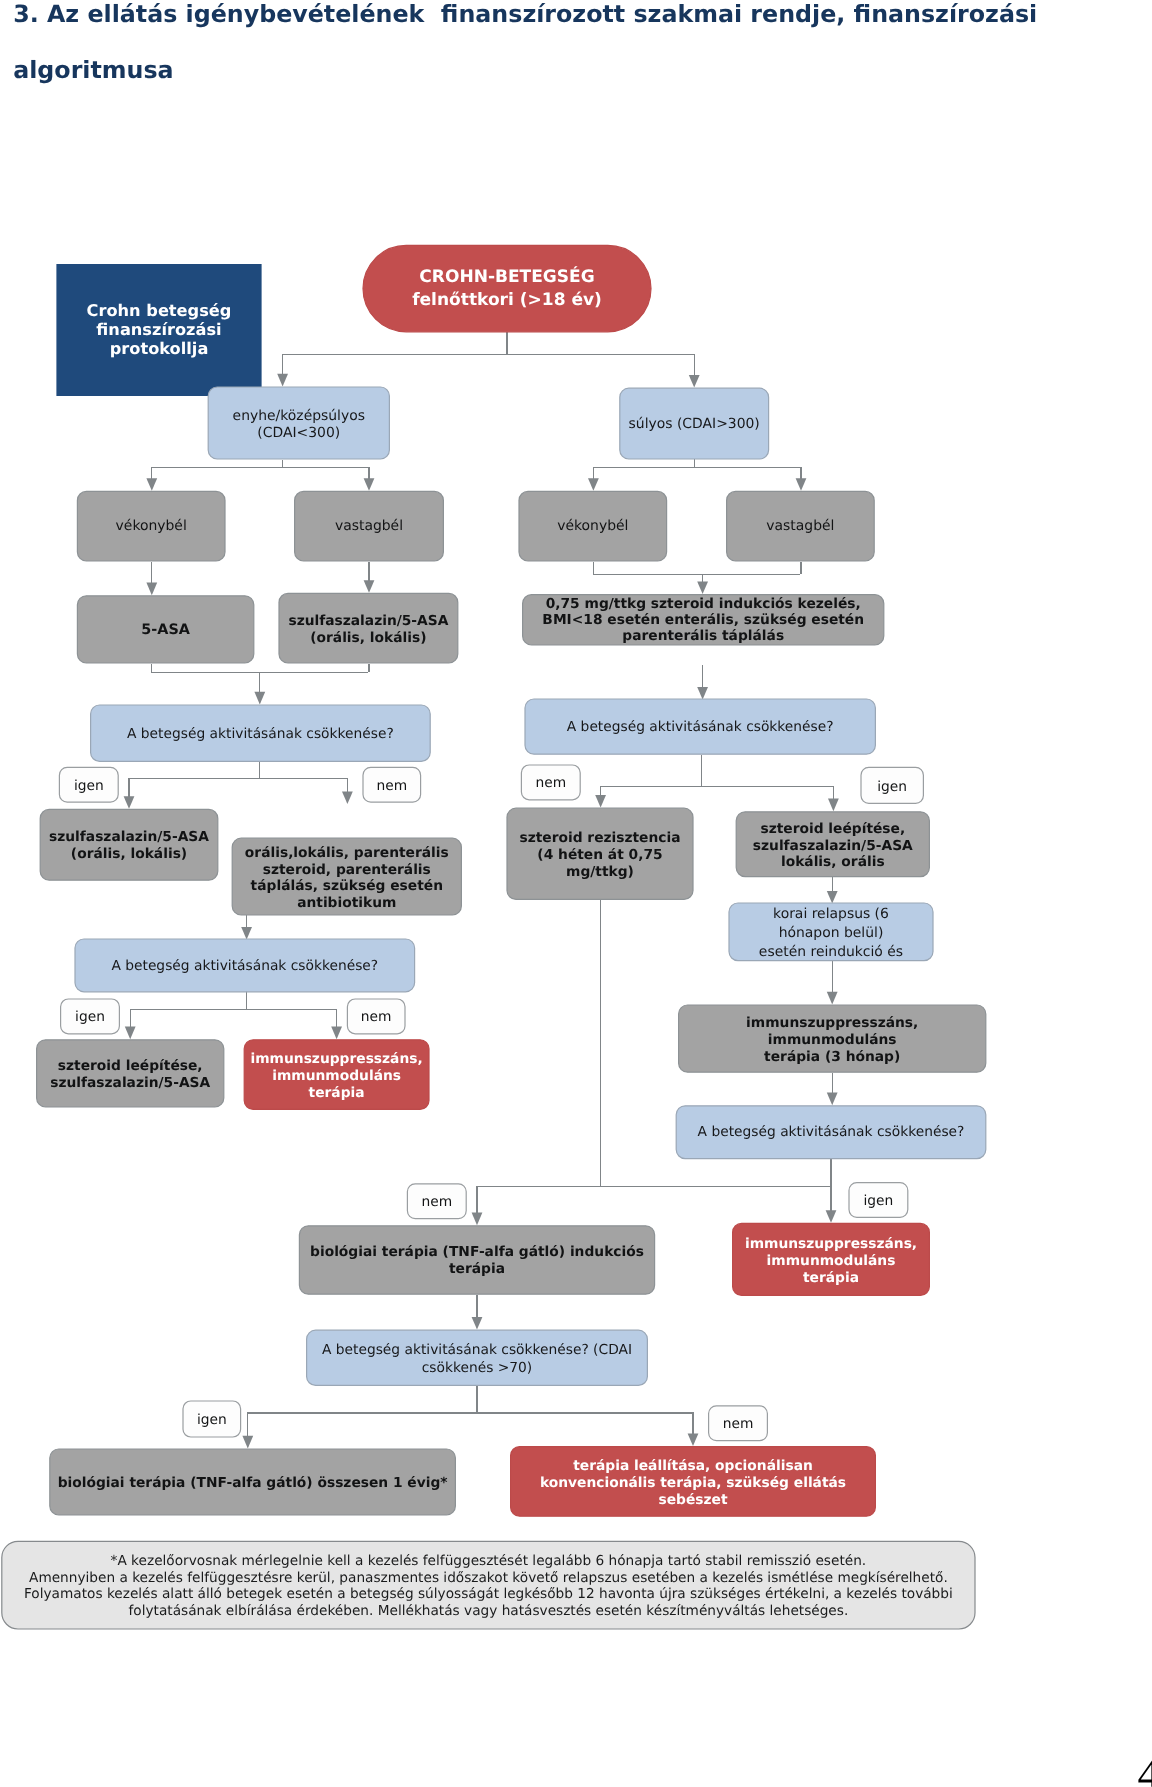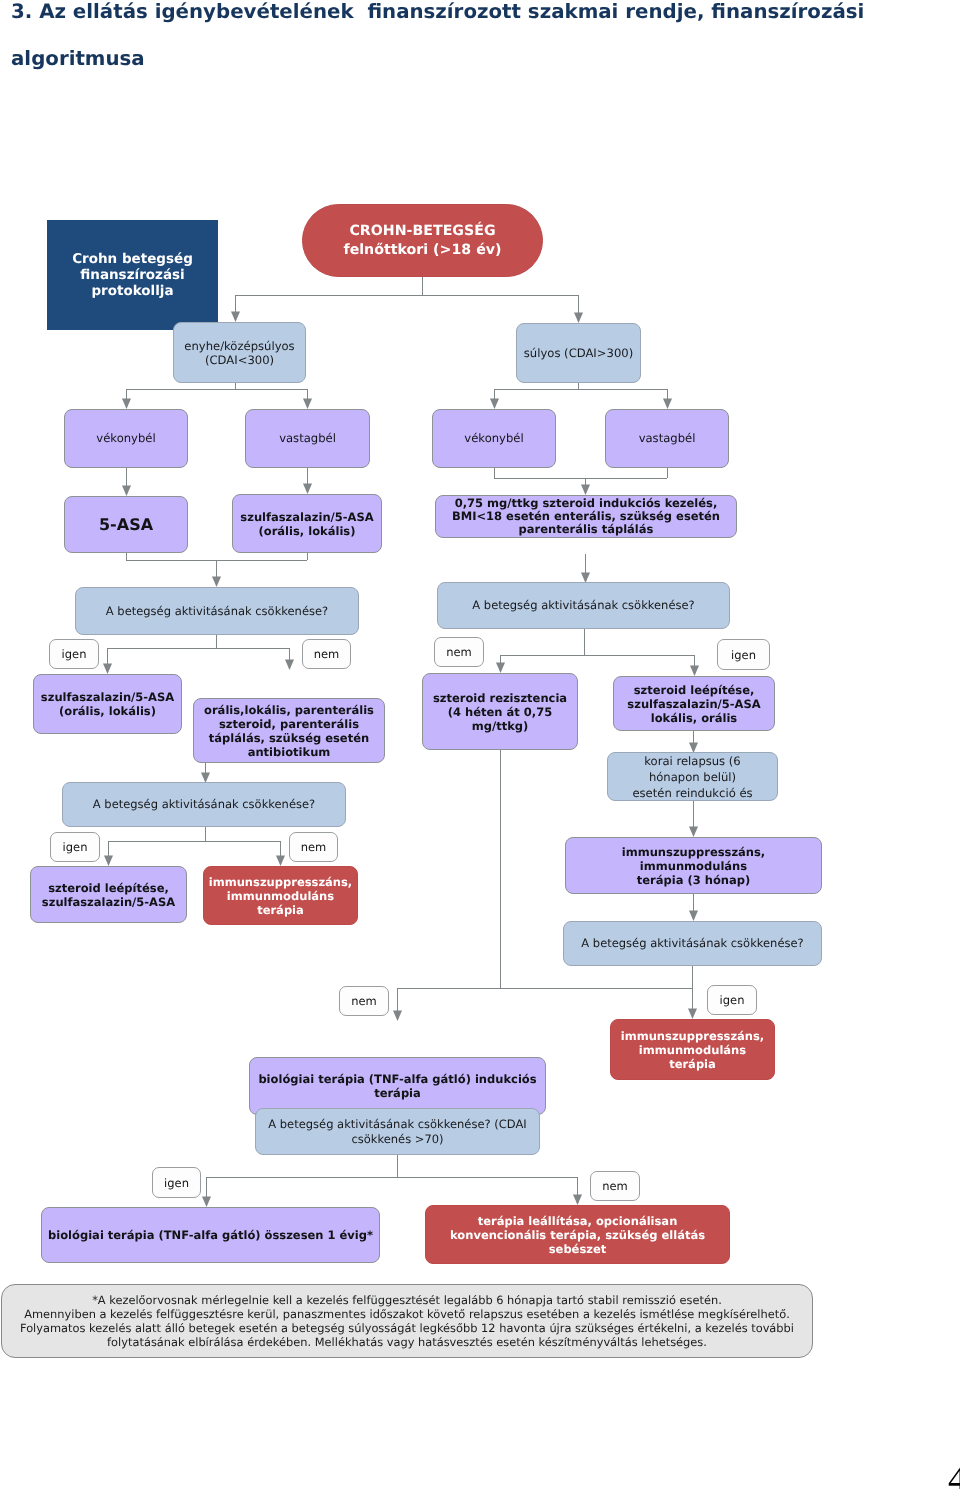--- a/index.html
+++ b/index.html
@@ -14,21 +14,21 @@
 svg#wires path{fill:none;stroke:#808588;stroke-width:1;shape-rendering:crispEdges;}
 svg#wires path.ah{fill:#808588;stroke:none;shape-rendering:auto;}
 .node{position:absolute;box-sizing:border-box;display:flex;align-items:center;
  justify-content:center;text-align:center;white-space:pre-line;}
 .node.b{font-weight:bold;}
 .node.wr{white-space:normal;padding:0 20px;}
 .node.nw{white-space:nowrap;}
 .node.dark{background:#1f4a7c;color:#fff;font-weight:bold;}
 .node.red{background:#c24e4e;color:#fff;border:1px solid #bc4a4a;}
 .node.lblue{background:#b8cce4;color:#17181a;border:1px solid #9aa7b6;}
-.node.grey{background:#c4b5fd;color:#121314;border:1px solid #8d9295;}
+.node.grey{background:#a3a3a3;color:#121314;border:1px solid #8d9295;}
 .lbl{position:absolute;box-sizing:border-box;background:#fdfdfd;border:1px solid #9a9ea1;
  border-radius:7px;display:flex;align-items:center;justify-content:center;
  font-size:11.5px;color:#141516;}
 .foot{position:absolute;left:1px;top:1284px;width:812px;height:74px;
  box-sizing:border-box;background:#e5e5e5;border:1px solid #868a8d;border-radius:14px;
  display:flex;align-items:center;justify-content:center;text-align:center;
  font-size:11.4px;line-height:14.2px;color:#1a1b1c;white-space:pre-line;}
 .pg{position:absolute;left:948px;top:1461px;font-family:"Liberation Serif",serif;
  font-size:37px;line-height:37px;color:#000;}
 </style>
@@ -115,28 +115,28 @@
       <path d="M206.5 1177L206.5 1197.5"></path>
       <path class="ah" d="M202.0 1196.5L211.0 1196.5L206.5 1207Z"></path>
       <path d="M577.5 1177L577.5 1195.5"></path>
       <path class="ah" d="M573.0 1194.5L582.0 1194.5L577.5 1205Z"></path>
     </svg>
 <div class="node dark" style="left:47px;top:220px;width:171px;height:110px;font-size:13.5px;line-height:16px;border-radius:0px;">Crohn betegség
 finanszírozási
 protokollja</div>
 <div class="node red b" style="left:302px;top:204px;width:241px;height:73px;font-size:14.2px;line-height:19px;border-radius:37px;">CROHN-BETEGSÉG
 felnőttkori (&gt;18 év)</div>
-<div class="node lblue" style="left:173px;top:322px;width:133px;height:61px;font-size:11.6px;line-height:14px;border-radius:8px;">enyhe/középsúlyos
+<div class="node lblue" style="left:173px;top:322px;width:152px;height:61px;font-size:11.6px;line-height:14px;border-radius:8px;">enyhe/középsúlyos
 (CDAI&lt;300)</div>
 <div class="node lblue" style="left:516px;top:323px;width:125px;height:60px;font-size:11.6px;line-height:14px;border-radius:8px;">súlyos (CDAI&gt;300)</div>
 <div class="node grey" style="left:64px;top:409px;width:124px;height:59px;font-size:11.6px;line-height:15px;border-radius:8px;">vékonybél</div>
 <div class="node grey" style="left:245px;top:409px;width:125px;height:59px;font-size:11.6px;line-height:15px;border-radius:8px;">vastagbél</div>
 <div class="node grey" style="left:432px;top:409px;width:124px;height:59px;font-size:11.6px;line-height:15px;border-radius:8px;">vékonybél</div>
 <div class="node grey" style="left:605px;top:409px;width:124px;height:59px;font-size:11.6px;line-height:15px;border-radius:8px;">vastagbél</div>
-<div class="node grey b" style="left:64px;top:496px;width:124px;height:57px;font-size:16px;line-height:15px;border-radius:8px;">5-ASA</div>
+<div class="node grey b" style="left:64px;top:496px;width:148px;height:57px;font-size:12px;line-height:15px;border-radius:8px;">5-ASA</div>
 <div class="node grey b" style="left:232px;top:494px;width:150px;height:59px;font-size:11.5px;line-height:14px;border-radius:8px;">szulfaszalazin/5-ASA
 (orális, lokális)</div>
 <div class="node grey b" style="left:435px;top:495px;width:302px;height:43px;font-size:11.5px;line-height:13px;border-radius:8px;">0,75 mg/ttkg szteroid indukciós kezelés,
 BMI&lt;18 esetén enterális, szükség esetén
 parenterális táplálás</div>
 <div class="node lblue" style="left:75px;top:587px;width:284px;height:48px;font-size:11.5px;line-height:15px;border-radius:8px;">A betegség aktivitásának csökkenése?</div>
 <div class="node lblue" style="left:437px;top:582px;width:293px;height:47px;font-size:11.5px;line-height:15px;border-radius:8px;">A betegség aktivitásának csökkenése?</div>
 <div class="node grey b" style="left:33px;top:674px;width:149px;height:60px;font-size:11.5px;line-height:14px;border-radius:8px;">szulfaszalazin/5-ASA
 (orális, lokális)</div>
 <div class="node grey b" style="left:193px;top:698px;width:192px;height:65px;font-size:11.5px;line-height:14px;border-radius:8px;">orális,lokális, parenterális
@@ -153,21 +153,21 @@
 <div class="node lblue" style="left:62px;top:782px;width:284px;height:45px;font-size:11.5px;line-height:15px;border-radius:8px;">A betegség aktivitásának csökkenése?</div>
 <div class="node grey b" style="left:30px;top:866px;width:157px;height:57px;font-size:11.5px;line-height:14px;border-radius:8px;">szteroid leépítése,
 szulfaszalazin/5-ASA</div>
 <div class="node red b" style="left:203px;top:866px;width:155px;height:59px;font-size:11.5px;line-height:14px;border-radius:8px;">immunszuppresszáns,
 immunmoduláns
 terápia</div>
 <div class="node grey b" style="left:565px;top:837px;width:257px;height:57px;font-size:11.5px;line-height:14px;border-radius:8px;">immunszuppresszáns,
 immunmoduláns
 terápia (3 hónap)</div>
 <div class="node lblue" style="left:563px;top:921px;width:259px;height:45px;font-size:11.5px;line-height:15px;border-radius:8px;">A betegség aktivitásának csökkenése?</div>
-<div class="node grey b" style="left:249px;top:1021px;width:297px;height:58px;font-size:11.5px;line-height:14px;border-radius:8px;margin-top:36px;">biológiai terápia (TNF-alfa gátló) indukciós
+<div class="node grey b" style="left:249px;top:1021px;width:297px;height:58px;font-size:11.5px;line-height:14px;border-radius:8px;">biológiai terápia (TNF-alfa gátló) indukciós
 terápia</div>
 <div class="node red b" style="left:610px;top:1019px;width:165px;height:61px;font-size:11.5px;line-height:14px;border-radius:8px;">immunszuppresszáns,
 immunmoduláns
 terápia</div>
 <div class="node lblue" style="left:255px;top:1108px;width:285px;height:47px;font-size:11.5px;line-height:15px;border-radius:8px;">A betegség aktivitásának csökkenése? (CDAI
 csökkenés &gt;70)</div>
 <div class="node grey b nw" style="left:41px;top:1207px;width:339px;height:56px;font-size:11.5px;line-height:16px;border-radius:8px;">biológiai terápia (TNF-alfa gátló) összesen 1 évig*</div>
 <div class="node red b" style="left:425px;top:1205px;width:305px;height:59px;font-size:11.5px;line-height:14px;border-radius:8px;">terápia leállítása, opcionálisan
 konvencionális terápia, szükség ellátás
 sebészet</div>

